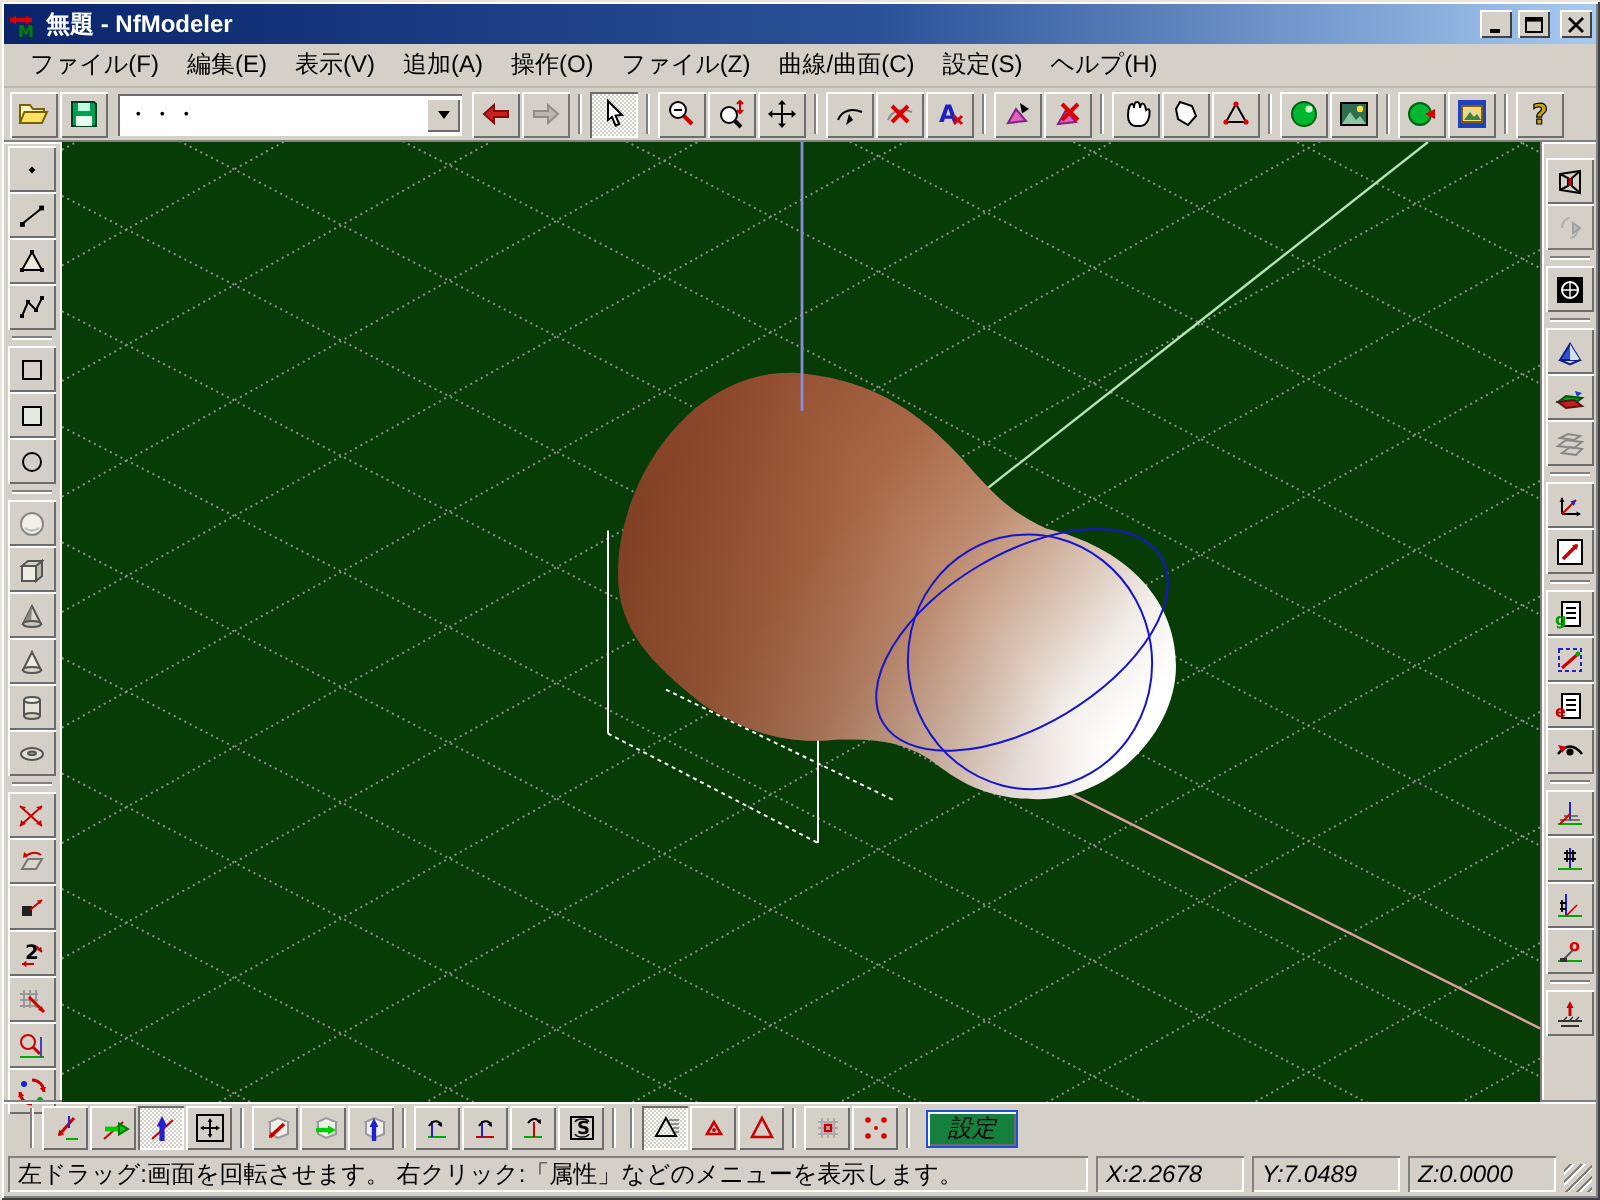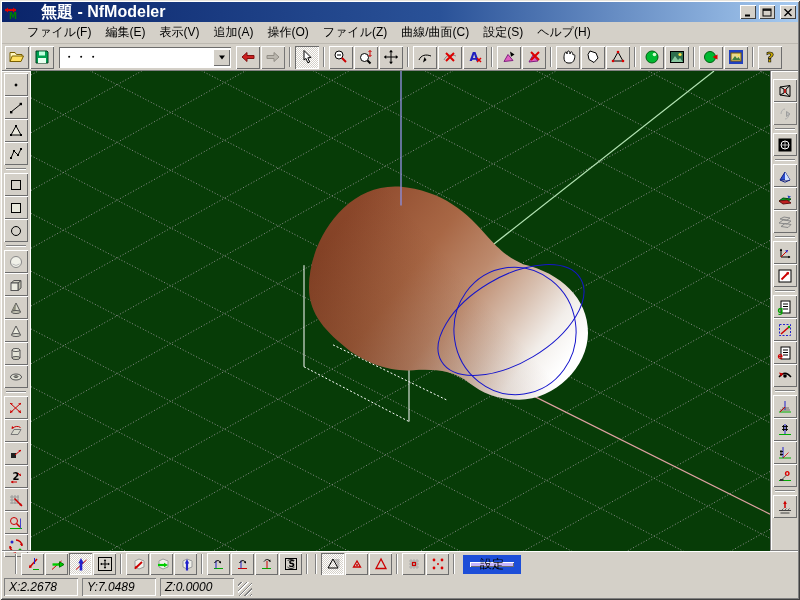--- a/index.html
+++ b/index.html
@@ -13,27 +13,27 @@
     padding:2px;
     display:flex;flex-direction:column;
     position:relative;overflow:hidden;
   }
   
   #titlebar{
     height:20px;flex:0 0 20px;
     background:linear-gradient(90deg,#0a246a,#2a5298 55%,#a6caf0);
     display:flex;align-items:center;gap:3px;padding:0 2px;
   }
-  #title-text{color:#fff;font-weight:bold;font-size:16px;flex:1;white-space:nowrap;overflow:hidden;margin-left:18px;}
+  #title-text{color:#fff;font-weight:bold;font-size:12px;flex:1;white-space:nowrap;overflow:hidden;}
   .tb-ctl{width:16px;height:14px;background:#d4d0c8;display:flex;align-items:center;justify-content:center;
     box-shadow: inset 1px 1px #fff, inset -1px -1px #404040;}
   .tb-ctl svg{display:block;}
   #app-icon{width:16px;height:16px;}
   
-  #menubar{height:36px;flex:0 0 20px;display:flex;align-items:center;padding:0 18px;border-bottom:1px solid #bdb9b1;}
+  #menubar{height:36px;flex:0 0 20px;display:flex;align-items:center;padding:0 6px;border-bottom:1px solid #bdb9b1;}
   .menu-item{padding:2px 7px;white-space:nowrap;}
   
   #toolbar{height:27px;flex:0 0 27px;display:flex;align-items:center;padding:0 3px;gap:1px;
     border-bottom:1px solid #808080;box-shadow:0 1px 0 #fff;}
   .btn{width:24px;height:23px;flex:0 0 auto;display:flex;align-items:center;justify-content:center;
     background:#d4d0c8;box-shadow: inset 1px 1px #fff, inset -1px -1px #6d6d6d;}
   .btn svg{display:block;}
   .btn.pressed{box-shadow: inset 1px 1px #6d6d6d, inset -1px -1px #fff;
     background-image:repeating-conic-gradient(#ffffff 0 25%, #d4d0c8 0 50%);background-size:2px 2px;}
   .vsep{width:2px;height:20px;margin:0 3px;border-left:1px solid #808080;border-right:1px solid #fff;flex:0 0 2px;}
@@ -50,22 +50,22 @@
     border-right:1px solid #fff;}
   #rightcol{width:28px;flex:0 0 28px;display:flex;flex-direction:column;align-items:center;padding-top:8px;
     border-left:1px solid #808080;box-shadow:inset 1px 0 #fff;}
   #leftcol .btn,#rightcol .btn{height:23px;}
   #viewport{flex:1;position:relative;min-width:0;}
   #scene{position:absolute;inset:0;width:100%;height:100%;display:block;}
   
   #bottombar{height:25px;flex:0 0 25px;display:flex;align-items:center;padding:0 10px;gap:1px;
     border-top:1px solid #fff;box-shadow:0 -1px 0 #808080;}
   #bottombar .btn{width:23px;height:22px;}
-  #settings-btn{margin-left:4px;height:19px;padding:1px 10px;background:#c4b5fd;border:7px solid #1d4ed8;
-    box-shadow: inset 1px 1px #fff, inset -1px -1px #6d6d6d;font-size:12px;display:flex;align-items:center;}
+  #settings-btn{margin-left:4px;height:19px;padding:1px 10px;background:#15803d;border:1px solid #1d4ed8;
+    box-shadow: inset 1px 1px #fff, inset -1px -1px #6d6d6d;font-size:12px;display:flex;align-items:center;font-style:italic;}
   
   #statusbar{height:22px;flex:0 0 22px;display:flex;align-items:center;gap:4px;padding:2px 2px 2px 2px;}
   .panel{box-shadow: inset 1px 1px #808080, inset -1px -1px #fff;height:18px;display:flex;align-items:center;
     padding:0 5px;white-space:nowrap;overflow:hidden;font-size:12px;}
   #hint-panel{flex:1;}
   .coord{width:74px;flex:0 0 74px;font-style:italic;}
   #grip{width:14px;height:14px;flex:0 0 14px;align-self:flex-end;
     background:repeating-linear-gradient(135deg,transparent 0 2px,#808080 2px 3px,#fff 3px 4px);}
   svg text{font-family:"DejaVu Sans","Liberation Sans",sans-serif;}
 </style>
@@ -723,19 +723,20 @@
           <circle cx="4" cy="12" r="1.4" fill="#d00"></circle>
           <circle cx="12" cy="12" r="1.4" fill="#d00"></circle>
           <circle cx="8" cy="8" r="1" fill="#d00"></circle>
         </svg>
       </div>
       <div class="vsep"></div>
       <div id="settings-btn">設定</div>
     </div>
 
   <div id="statusbar">
+    <div class="panel" id="hint-panel">左ドラッグ:画面を回転させます。  右クリック:「属性」などのメニューを表示します。</div>
     <div class="panel coord">X:2.2678</div>
     <div class="panel coord">Y:7.0489</div>
     <div class="panel coord">Z:0.0000</div>
     <div id="grip"></div>
   </div>
 
 </div>
 
 </body></html>

